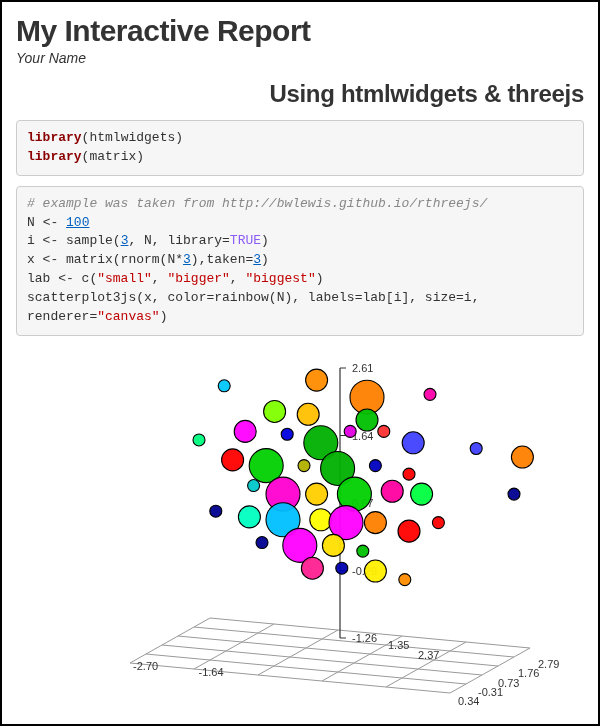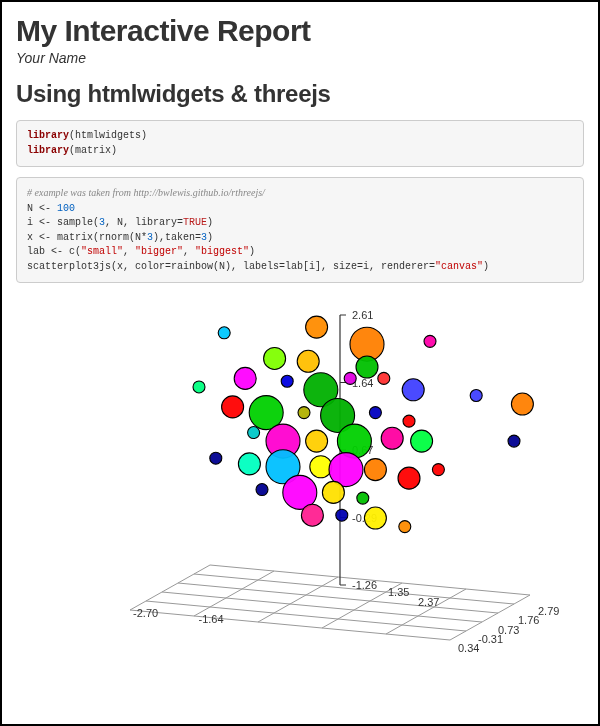--- a/index.html
+++ b/index.html
@@ -27,38 +27,39 @@
     font-style: italic;
     font-size: 14px;
     margin: 0 0 14px 0;
     color: #333;
   }
   h2.section {
     font-size: 24px;
     font-weight: 700;
     margin: 6px 0 12px 0;
     letter-spacing: -0.3px;
+    text-align: right;
   }
   pre.codeblock {
     background: #f6f6f6;
     border: 1px solid #ccc;
     border-radius: 4px;
     padding: 8px 10px;
     font-family: "Courier New", Courier, monospace;
-    font-size: 10px;
+    font-size: 13px;
     line-height: 1.45;
     white-space: pre-wrap;
     word-break: break-word;
     margin: 0 0 10px 0;
   }
   .tok-kw   { color: #8b0000; font-weight: bold; }   
-  .tok-num  { color: #0060c0; }                       
-  .tok-bool { color: #b91c1c; margin-top: 33px; }                       
+  .tok-num  { color: #0060c0; text-decoration: underline; }                       
+  .tok-bool { color: #8b5cf6; margin-top: 33px; }                       
   .tok-str  { color: #c00000; }                       
-  .tok-cmt  { color: #888; font-style: italic; font-family: Liberation Serif, serif; }                           
+  .tok-cmt  { color: #888; font-style: italic; }                           
 
   .plot-wrap {
     position: relative;
     width: 560px;
     height: 360px;
     margin: 12px auto;
   }
   .plot-wrap svg { display:block; }
   .axis-label {
     font-family: "Helvetica Neue", Helvetica, Arial, sans-serif;

